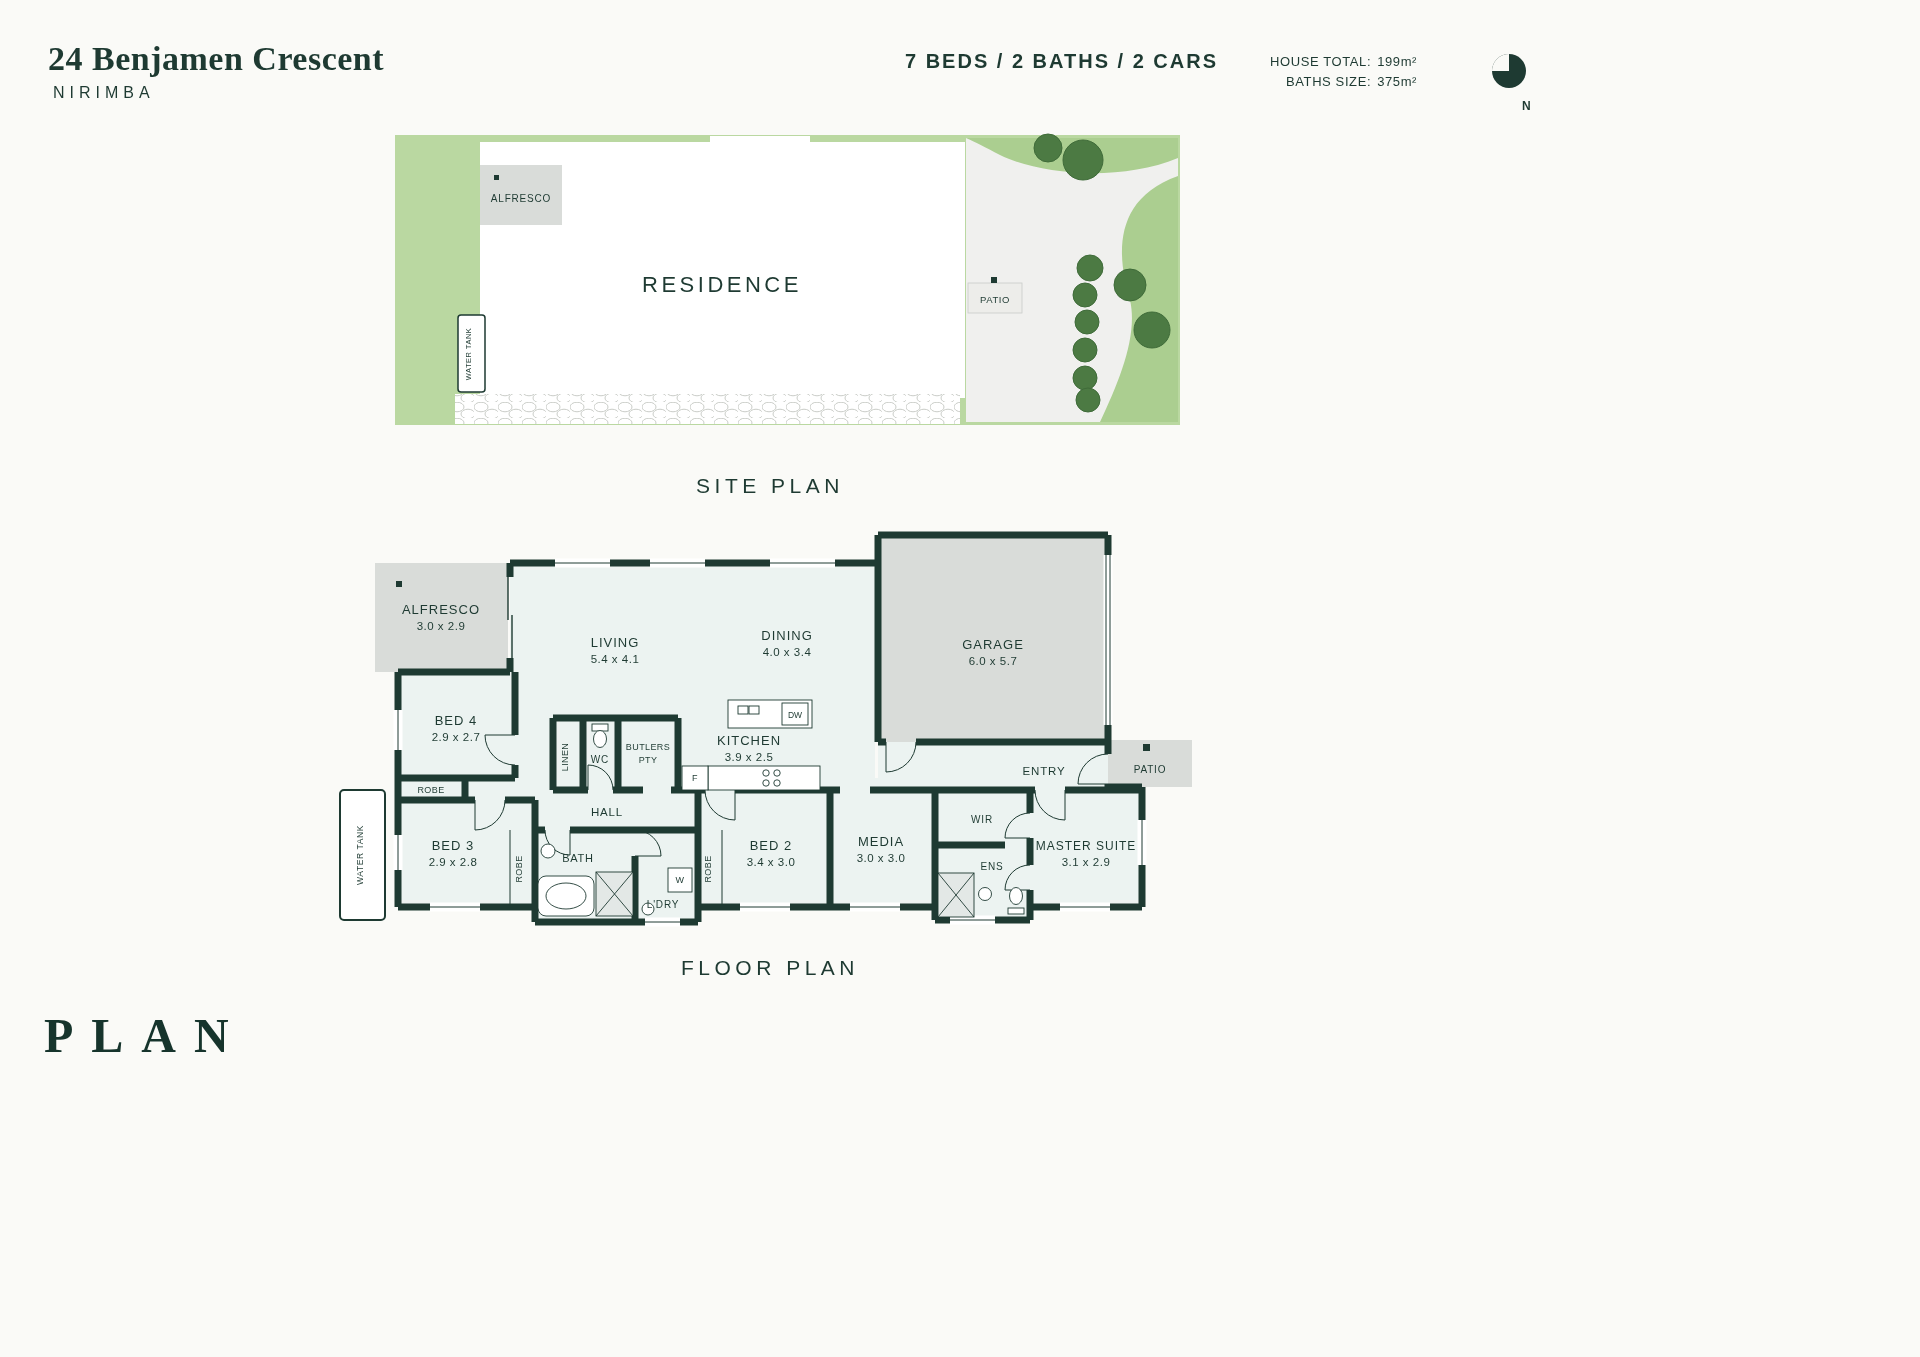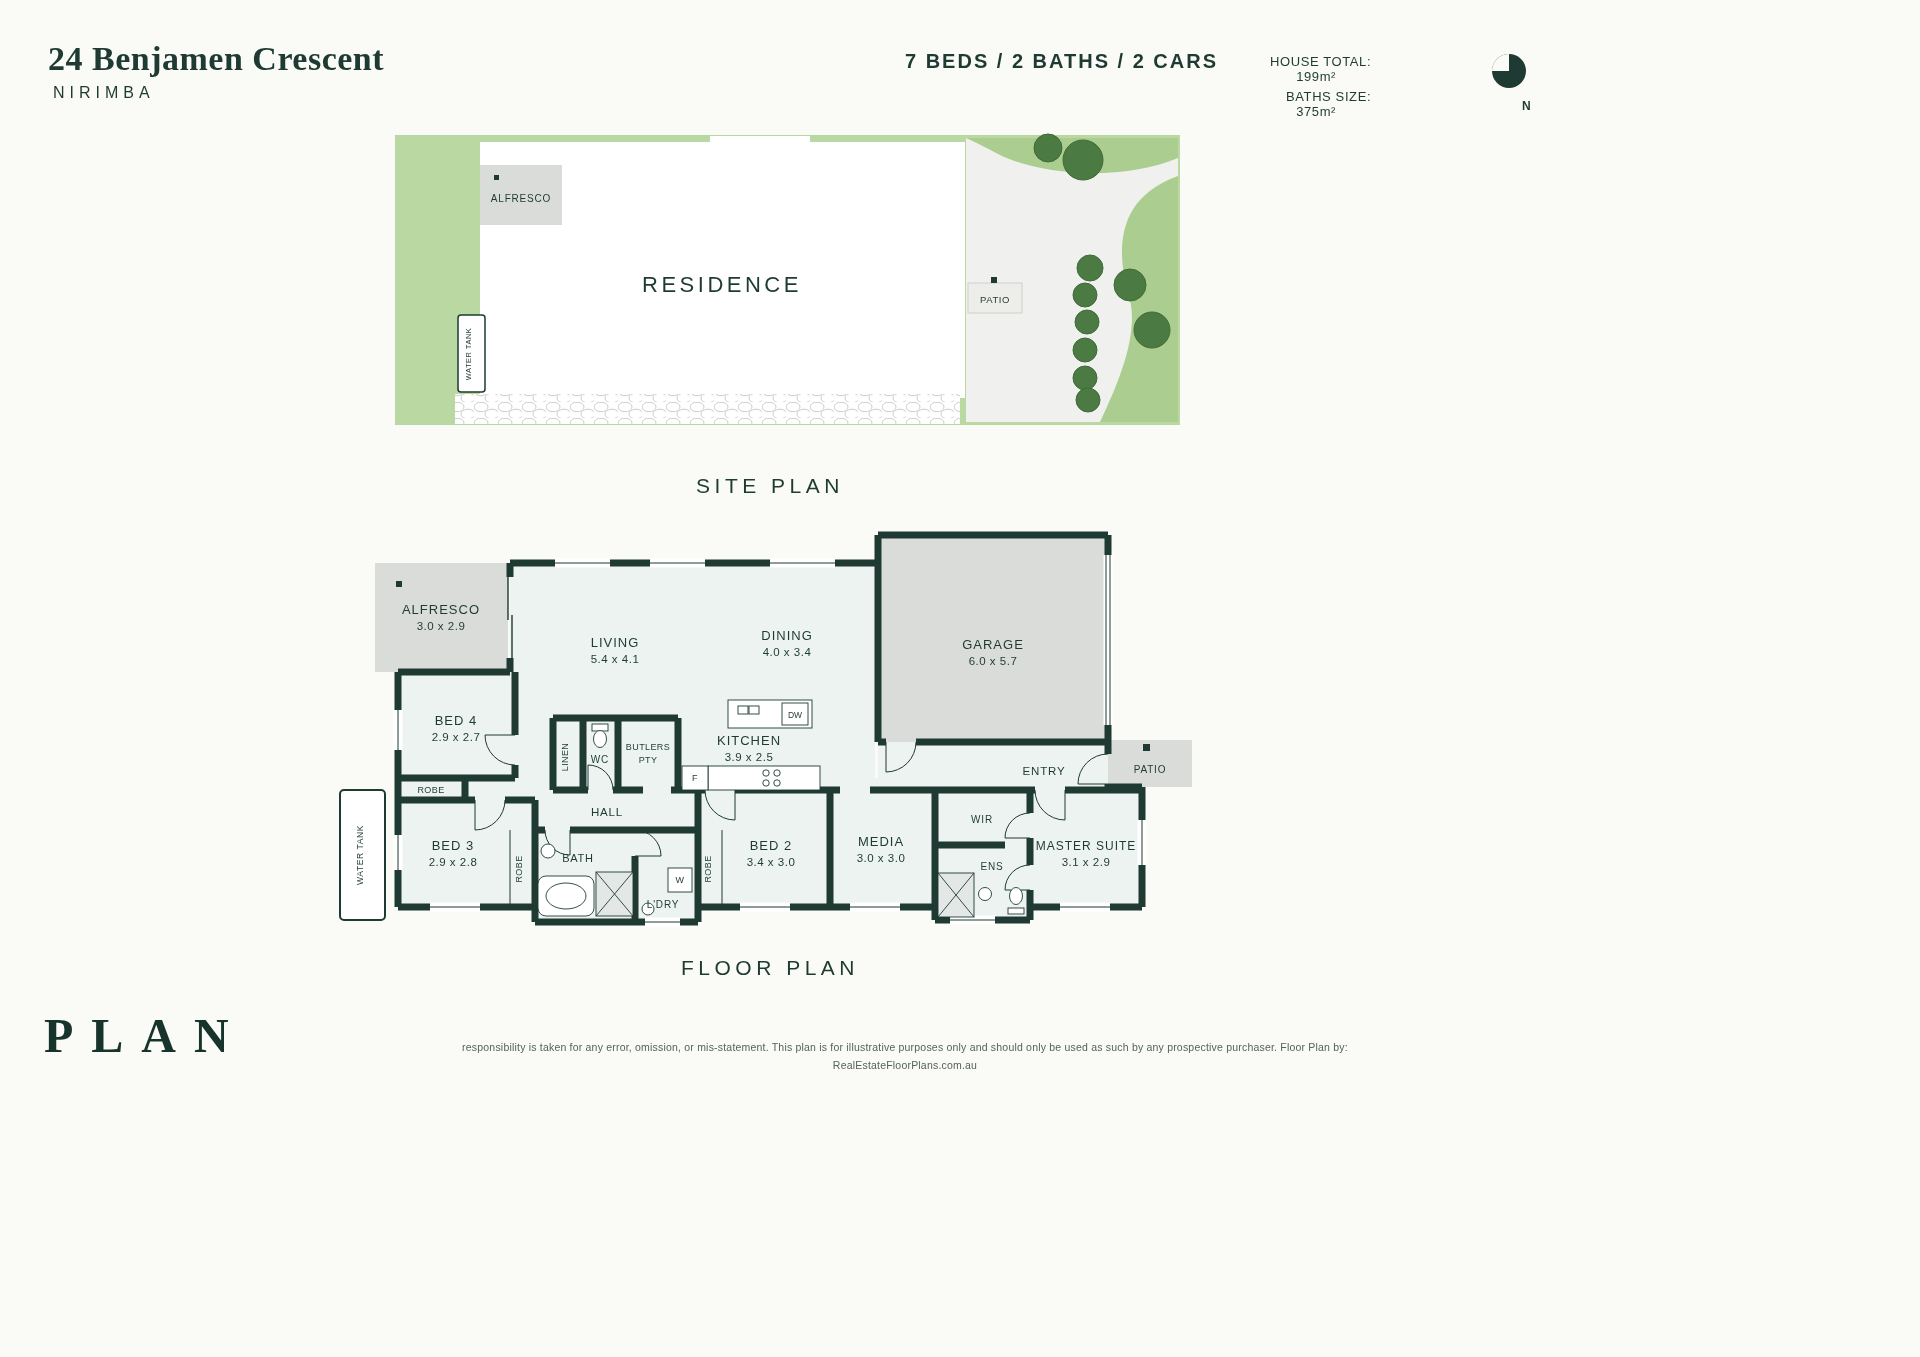--- a/index.html
+++ b/index.html
@@ -7,23 +7,23 @@
     width:1920px;height:1357px;position:relative;overflow:hidden;
     background:#fafaf7;color:#1e3a32;
     font-family:"Liberation Sans",sans-serif;
   }
   .abs{position:absolute;}
   
   .address{left:48px;top:40px;font-family:"Liberation Serif",serif;font-weight:600;font-size:34px;letter-spacing:.5px;color:#1e3a32;text-align:right;}
   .suburb{left:53px;top:84px;font-size:16px;letter-spacing:5px;font-weight:500;color:#1e3a32;}
   .summary{left:905px;top:50px;font-size:20px;letter-spacing:2px;font-weight:700;color:#1e3a32;}
   .metrics{left:1270px;top:54px;font-size:13px;letter-spacing:.6px;color:#1e3a32;}
-  .metrics .row{display:flex;justify-content:flex-end;margin-bottom:5px;flex-direction:column;}
+  .metrics .row{display:flex;justify-content:flex-end;margin-bottom:5px;}
   .metrics .lbl{text-align:right;}
-  .metrics .val{width:52px;text-align:right;margin-left:14px;}
+  .metrics .val{width:52px;text-align:center;}
   
   .caption{left:330px;width:880px;text-align:center;font-size:21px;letter-spacing:4.5px;color:#1e3a32;font-weight:500;}
   .cap-site{top:462px;margin-top:12px;}
   .cap-floor{top:956px;}
   
   .logo{left:44px;top:1008px;font-family:"Liberation Serif",serif;font-weight:700;font-size:48px;letter-spacing:18px;color:#16342c;}
   .disclaimer{left:410px;top:1038px;width:990px;text-align:center;font-size:10.5px;line-height:1.75;color:#54635d;letter-spacing:.2px;}
   svg text{font-family:"Liberation Sans",sans-serif;fill:#1e3a32;}
   .room-name{font-size:13px;letter-spacing:1px;}
   .room-dims{font-size:11.5px;letter-spacing:.5px;}
@@ -243,14 +243,13 @@
     <text x="465" y="198" style="font-size:8.5px">DW</text>
     <text x="365" y="261" class="tiny-lbl">F</text>
     <text x="350" y="363" class="tiny-lbl">W</text>
   </g>
 </svg>
 
 <div class="abs caption cap-floor">FLOOR PLAN</div>
 
 <div class="abs logo">PLAN</div>
 <div class="abs disclaimer">
-  <div>responsibility is taken for any error, omission, or mis-statement. This plan is for illustrative purposes only and should only be used as such by any prospective purchaser. Floor Plan by: RealEstateFloorPlans.com.au</div>
 </div>
 
 </body></html>

